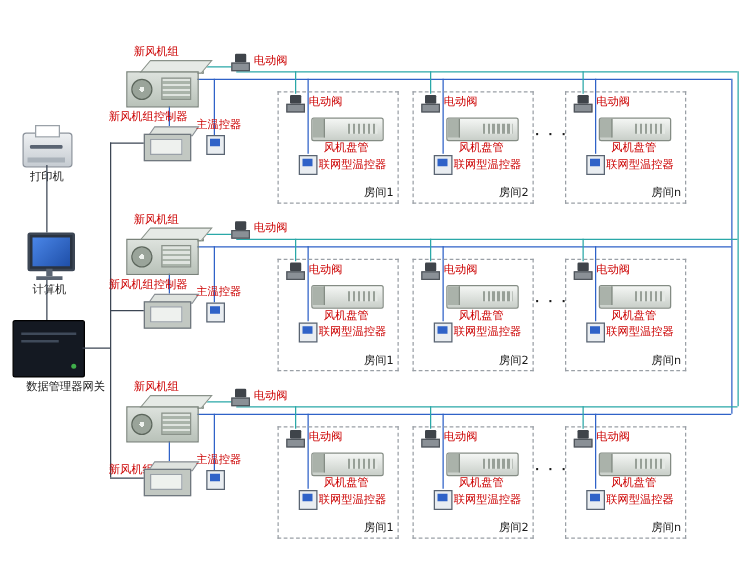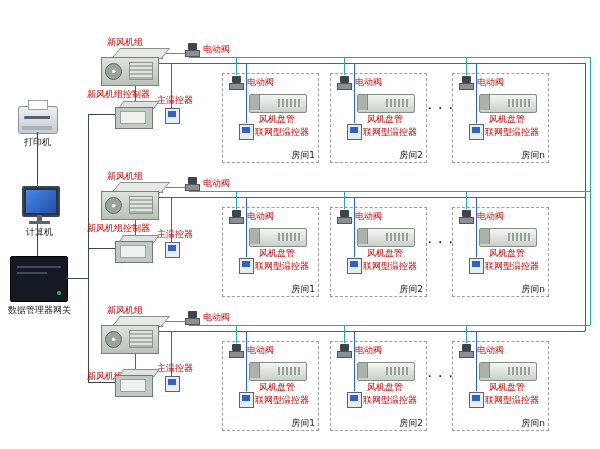--- a/index.html
+++ b/index.html
@@ -86,21 +86,21 @@
   <div class="mon-base"></div>
   <span class="lbl blk" style="left:26px;top:228px;">计算机</span>
 
   <div class="vline wire" style="left:37px;top:224px;height:32px;"></div>
 
   <div class="gateway">
     <div class="gw-l1"></div>
     <div class="gw-l2"></div>
     <div class="gw-led"></div>
   </div>
-  <span class="lbl blk" style="left:8px;top:306px;">数据管理器网关</span>
+  <span class="lbl blk" style="left:21px;top:306px;">数据管理器网关</span>
 
   <div class="hline wire" style="left:66px;top:278px;width:22px;"></div>
   <div class="vline wire" style="left:88px;top:114px;height:268px;"></div>
   <div class="hline wire" style="left:88px;top:114px;width:28px;"></div>
   <div class="hline wire" style="left:88px;top:248px;width:28px;"></div>
   <div class="hline wire" style="left:88px;top:382px;width:28px;"></div>
 
   <div class="vline teal" style="left:590px;top:57px;height:268px;"></div>
   <div class="vline blue" style="left:585px;top:63px;height:268px;"></div>
 

